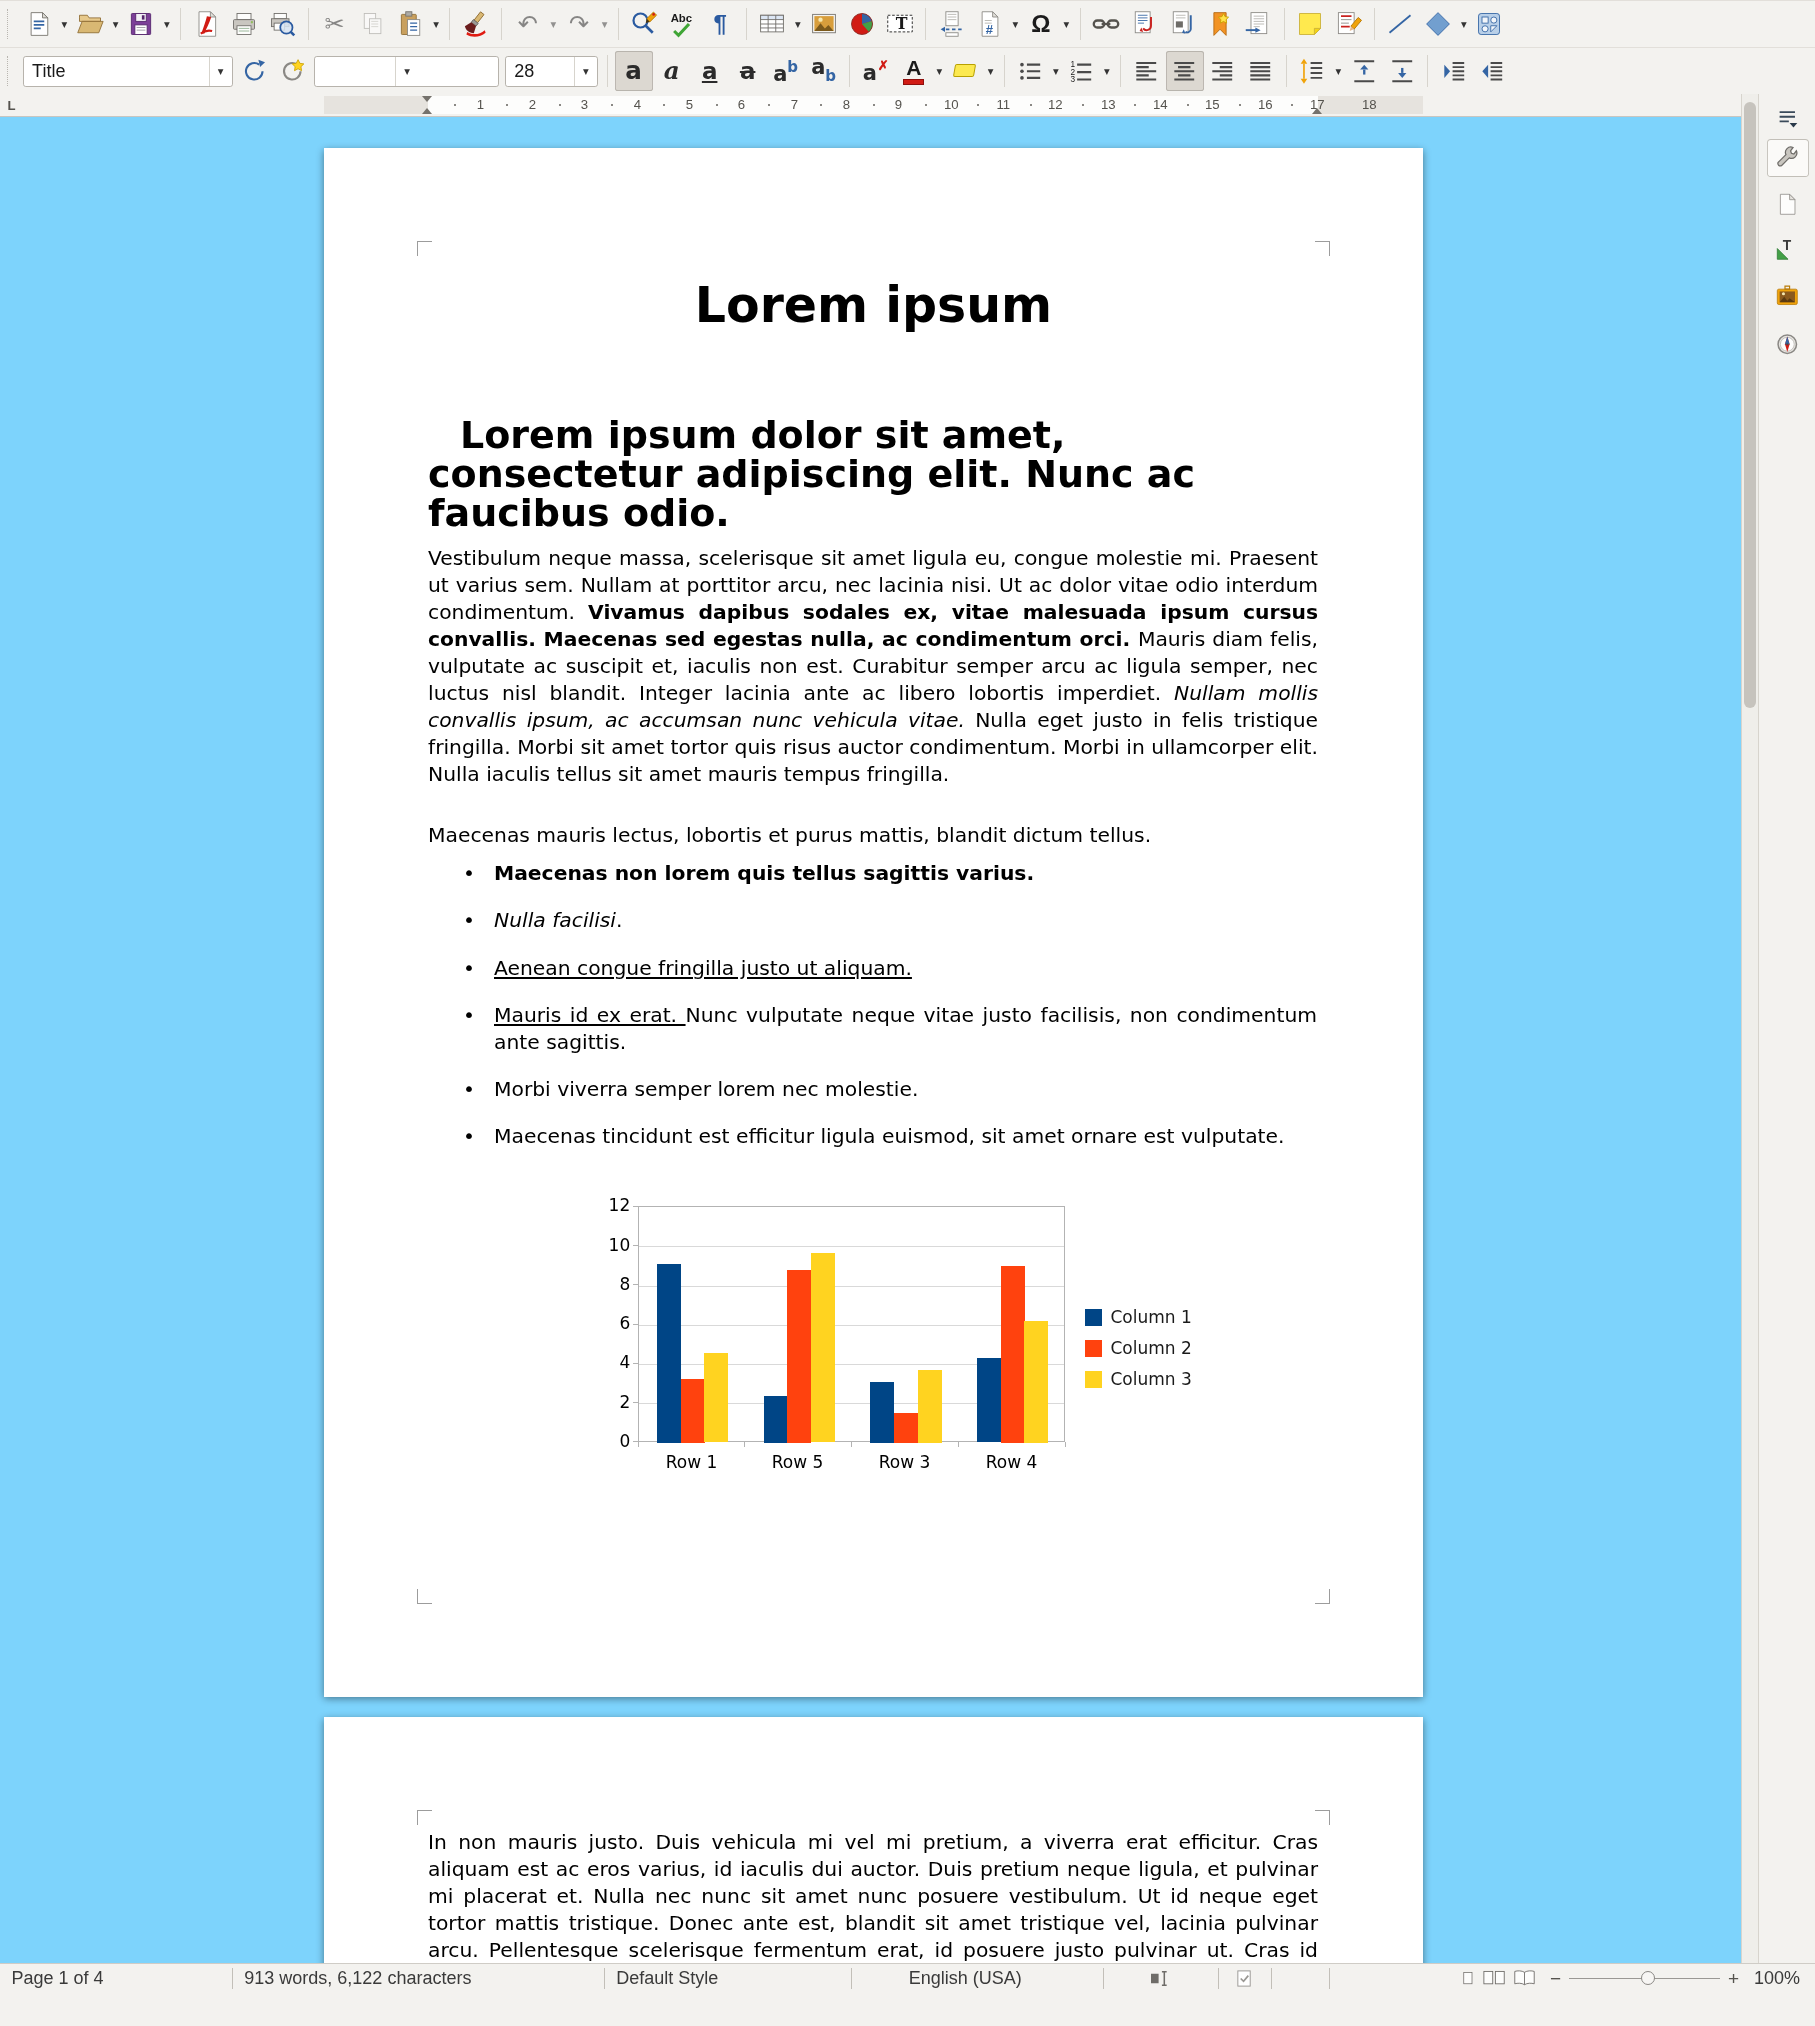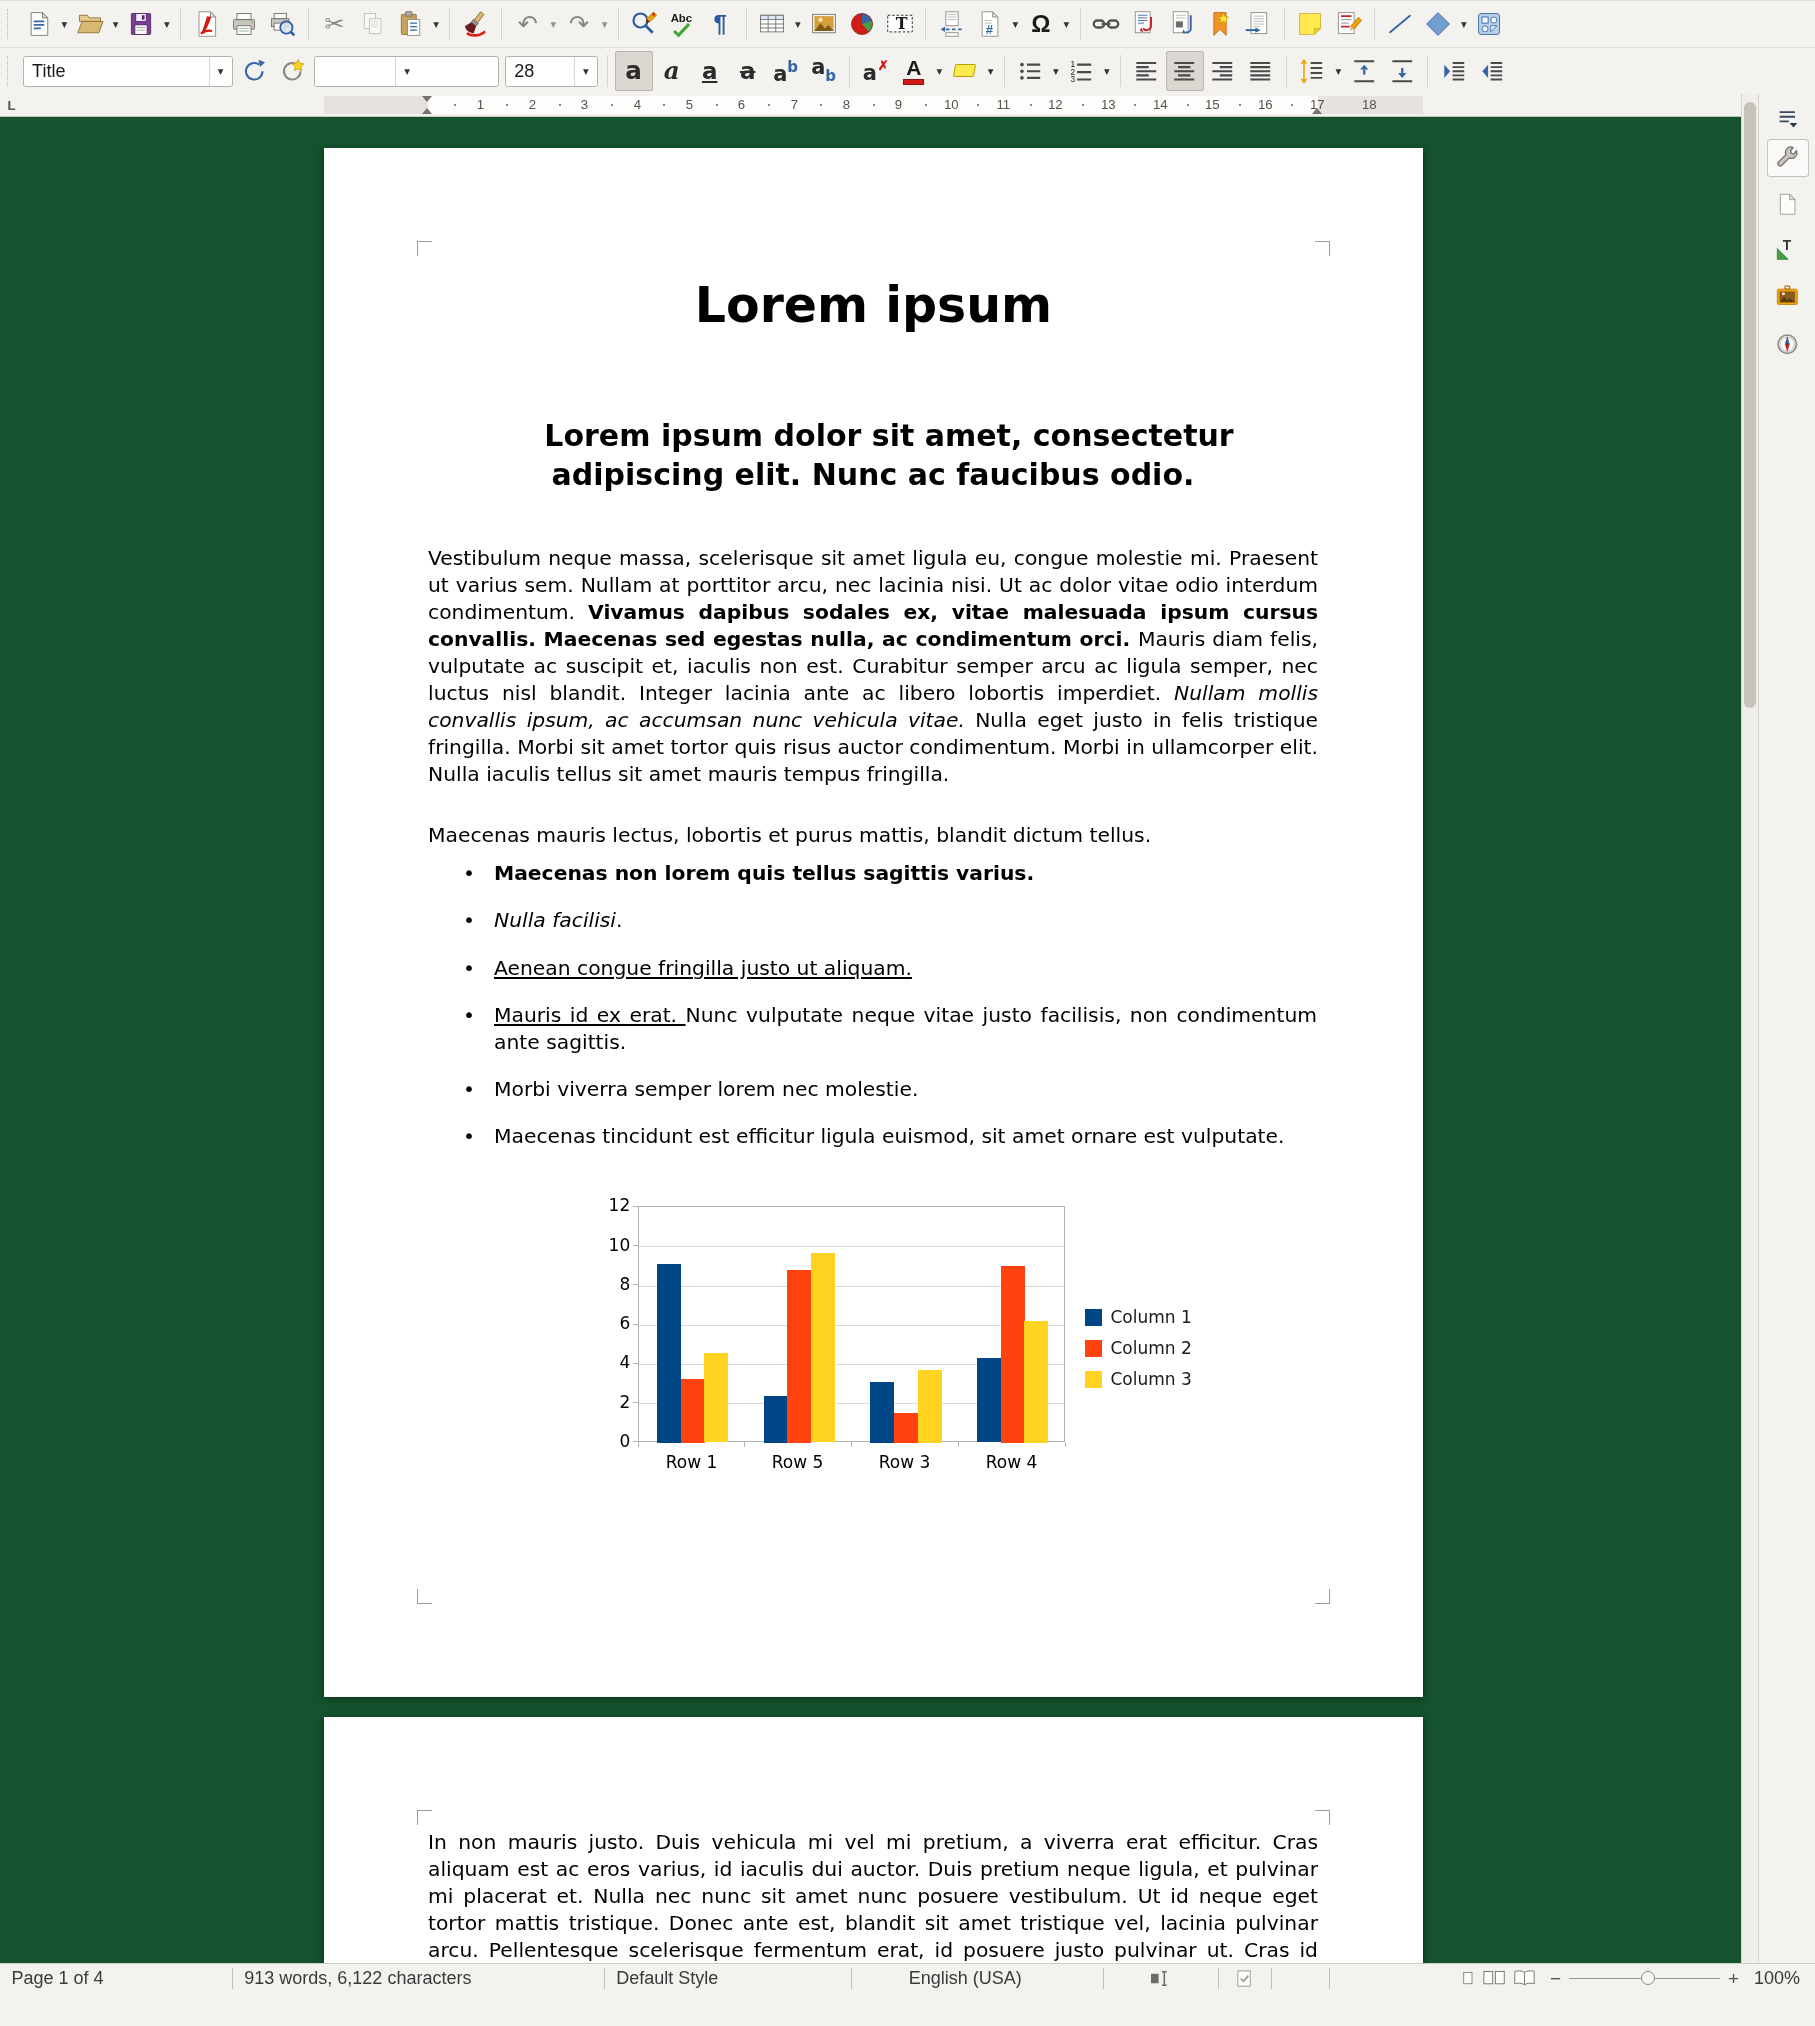--- a/index.html
+++ b/index.html
@@ -50,32 +50,32 @@
   .rdot { position:absolute; top:10.4px; width:1.9px; height:1.9px; background:#8a8884; }
   #tab-selector { position:absolute; left:7.6px; top:3.8px; font-size:13.2px; color:#55534e; font-weight:bold; }
   .ind { position:absolute; width:0; height:0; }
   .ind.tl { left:422px; top:1.9px; border-left:5.7px solid transparent; border-right:5.7px solid transparent; border-top:6.6px solid #75726c; }
   .ind.bl { left:422px; bottom:1.9px; border-left:5.7px solid transparent; border-right:5.7px solid transparent; border-bottom:6.6px solid #75726c; }
   .ind.br { left:1312px; bottom:1.9px; border-left:5.7px solid transparent; border-right:5.7px solid transparent; border-bottom:6.6px solid #75726c; }
 
   
   #content { display:flex; height:1869px; }
   #leftcol { flex:1; display:flex; flex-direction:column; min-width:0; }
-  #docview { flex:1; background:#14532d; position:relative; overflow:hidden; }
+  #docview { flex:1; background:#7dd3fc; position:relative; overflow:hidden; }
   .page { position:absolute; left:324px; width:1099px; height:1549px; background:#fff; box-shadow:0 1.9px 7.6px rgba(0,0,0,.45); }
   #page1 { top:31px; } #page2 { top:1600px; }
   .cmark { position:absolute; width:15px; height:15px; }
   .cmark.tl { left:93px; top:93px;   border-left:0.9px solid #9c9c9c; border-top:0.9px solid #9c9c9c; }
   .cmark.tr { right:93px; top:93px;  border-right:0.9px solid #9c9c9c; border-top:0.9px solid #9c9c9c; }
   .cmark.bl { left:93px; bottom:93px; border-left:0.9px solid #9c9c9c; border-bottom:0.9px solid #9c9c9c; }
   .cmark.br { right:93px; bottom:93px; border-right:0.9px solid #9c9c9c; border-bottom:0.9px solid #9c9c9c; }
 
   .doc { font-family:"DejaVu Sans", sans-serif; color:#000; }
   #doc-title { position:absolute; top:129px; left:0; width:100%; text-align:center; font-size:49px; font-weight:bold; }
-  #doc-heading { position:absolute; top:268px; left:104px; width:890px; font-size:30px; font-weight:bold; line-height:39px; text-indent:32px;text-align:center; }
+  #doc-heading { position:absolute; top:268px; left:104px; width:890px; font-size:38px; font-weight:bold; line-height:39px; text-indent:32px; }
   .para { position:absolute; left:104px; width:890px; font-size:20.3px; line-height:27px; text-align:justify; }
   #para1 { top:397px; }
   #para2 { top:674px; text-align:left; }
   #bullet-list { position:absolute; left:139px; top:712px; width:855px; }
   .li-row { display:flex; margin-bottom:20.3px; }
   .li-bullet { width:31px; flex:none; font-size:20.3px; line-height:27px; }
   .li-text { width:823px; font-size:20.3px; line-height:27px; text-align:justify; }
   .seg-bold { font-weight:bold; } .seg-italic { font-style:italic; } .seg-underline { text-decoration:underline; }
   #p2para { top:112px; }
 

